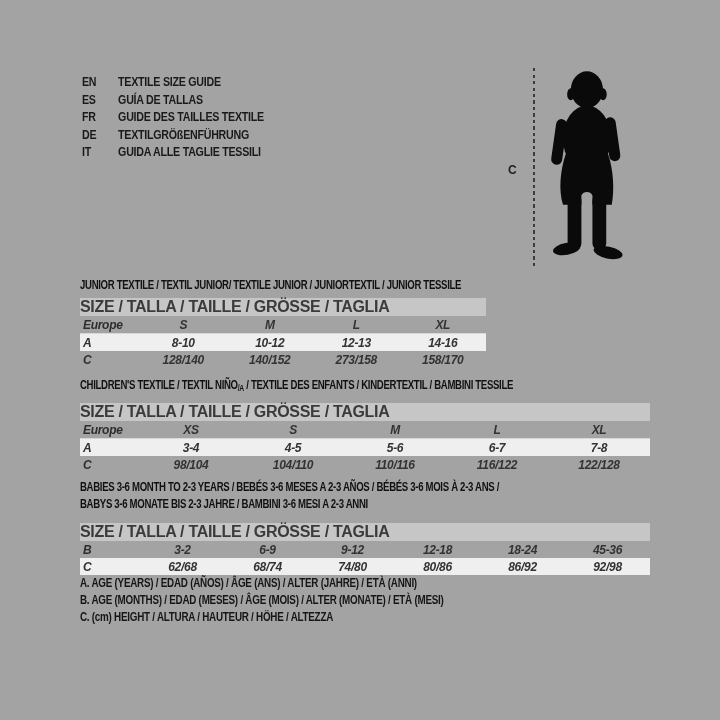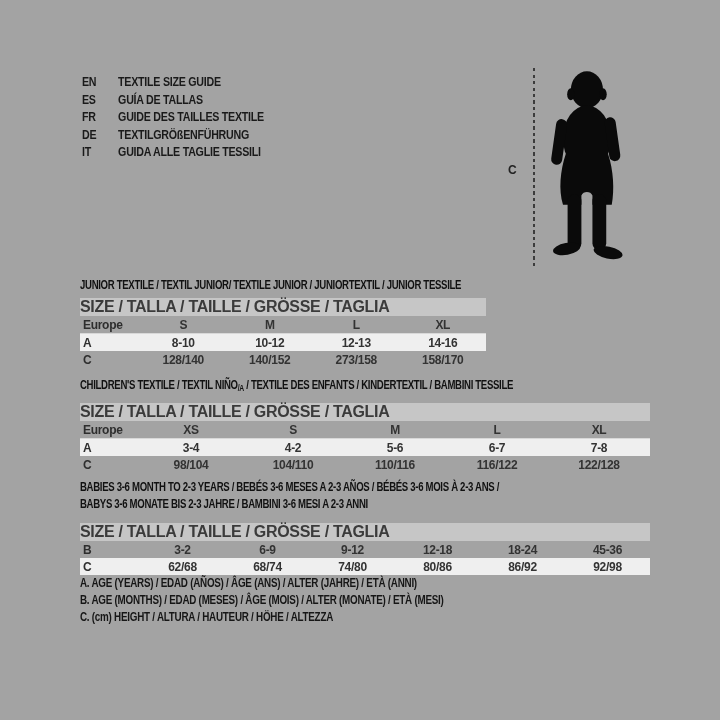--- a/index.html
+++ b/index.html
@@ -45,20 +45,21 @@
   .t-babies{left:80px; top:523px; width:570px;}
   .col-label{width:60px;}
   .size-table td, .size-table th{padding:0; margin:0;}
   .bar{
     background:#c6c6c6; color:#3b3b3b; text-align:left; font-size:16px; font-weight:bold;
     height:16px; padding-left:5px; letter-spacing:-0.3px;
   }
   .size-table td{
     height:17px; text-align:center; font-size:12px; font-weight:bold; color:#333;
     letter-spacing:-0.3px;
+    font-style:italic;
   }
   .size-table td.lbl{text-align:left; padding-left:3px; color:#2e2e2e;}
   .r-europe td{border-bottom:1px solid #d8d8d8;}
   .r-alt{background:#efefef;}
   
   .footnotes{position:absolute; left:80px; top:575px;}
   .footnote{
     height:17px; line-height:17px; font-size:12px; font-weight:bold; color:#161616;
     letter-spacing:-0.3px; white-space:nowrap;
     transform:scaleX(0.82); transform-origin:left center;
@@ -166,21 +167,21 @@
         <td class="lbl">Europe</td>
         <td>XS</td>
         <td>S</td>
         <td>M</td>
         <td>L</td>
         <td>XL</td>
       </tr>
       <tr class="r-alt">
         <td class="lbl">A</td>
         <td>3-4</td>
-        <td>4-2</td>
+        <td>4-5</td>
         <td>5-6</td>
         <td>6-7</td>
         <td>7-8</td>
       </tr>
       <tr>
         <td class="lbl">C</td>
         <td>98/104</td>
         <td>104/110</td>
         <td>110/116</td>
         <td>116/122</td>

